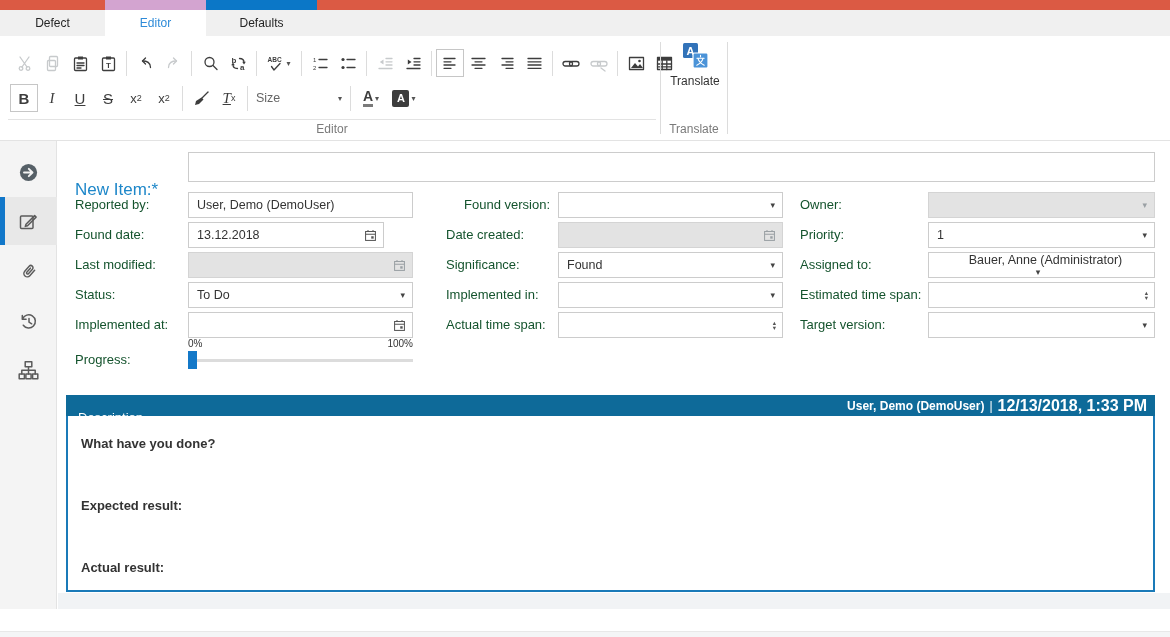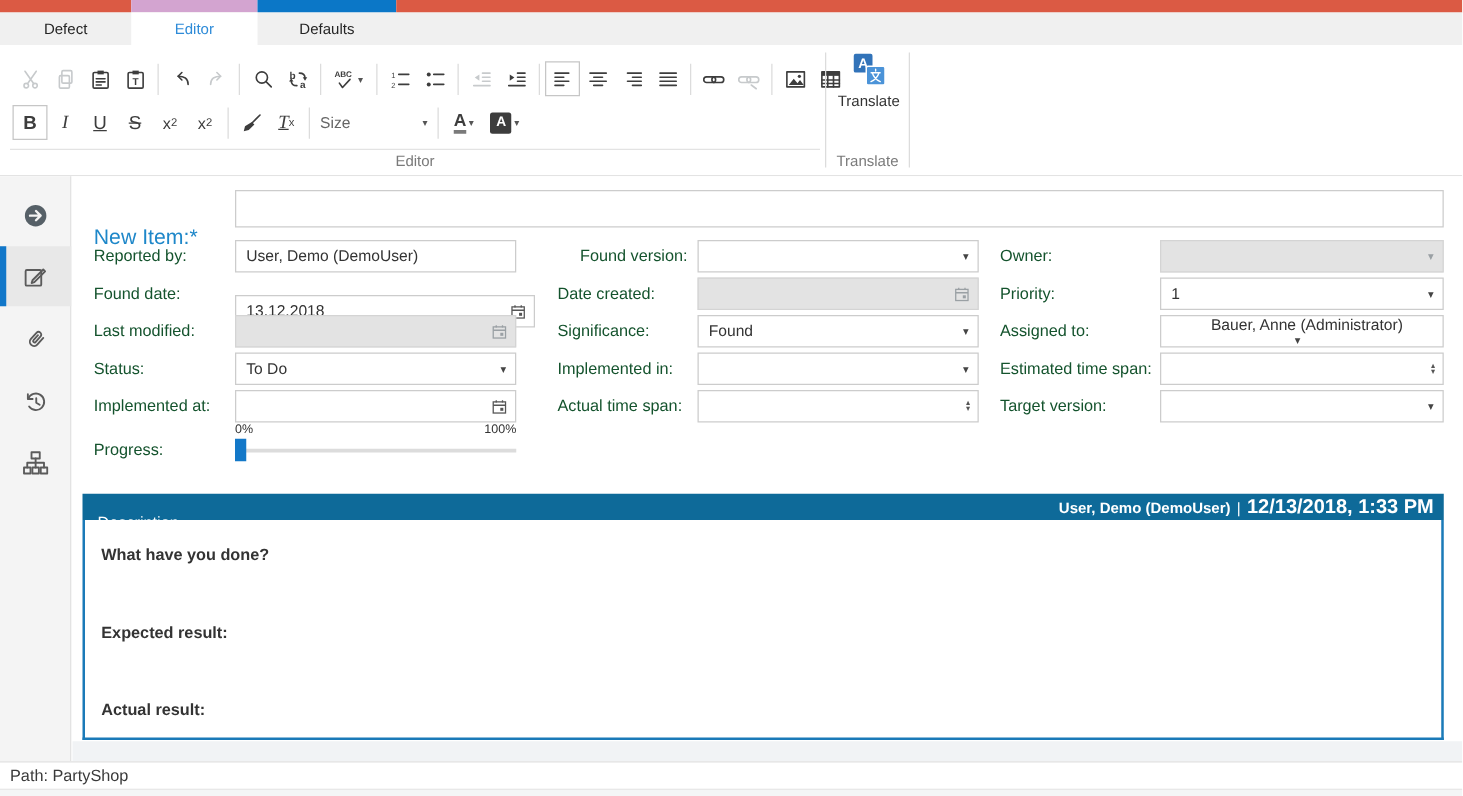--- a/index.html
+++ b/index.html
@@ -388,21 +388,21 @@
 
       <div class="title-label">New Item:*</div>
       <div class="title-input"><span></span></div>
 
       <div class="flabel" style="left:17px;top:56px;">Reported by:</div>
       <div class="ffield" style="left:130px;top:51px;width:225px;">
           <span class="fval">User, Demo (DemoUser)</span>
         </div>
 
       <div class="flabel" style="left:17px;top:86px;">Found date:</div>
-      <div class="ffield" style="left:130px;top:81px;width:240px;margin-top:14px;">
+      <div class="ffield" style="left:130px;top:81px;width:196px;">
           <span class="fval">13.12.2018</span>
           <span class="calwrap">
             <svg width="13" height="13" viewBox="0 0 14 14">
               <rect class="cst" x="1.7" y="2.7" width="10.6" height="9.6"></rect>
               <path class="cst" d="M1.7 5.6h10.6M4.3 1.2v2M9.7 1.2v2"></path>
               <rect class="cfl" x="7.8" y="7.8" width="2.6" height="2.6"></rect>
             </svg>
           </span>
         </div>
 
@@ -531,18 +531,15 @@
           <div class="desc-line" style="top:20px;">What have you done?</div>
           <div class="desc-line" style="top:82px;">Expected result:</div>
           <div class="desc-line" style="top:144px;">Actual result:</div>
         </div>
       </div>
     </div>
   </div>
 
   <div class="belowband"></div>
 
-  <div class="pathbar">
-    <span>Path: PartyShop</span>
-  </div>
   <div class="footstrip"></div>
 
 </div>
 
 </body></html>

